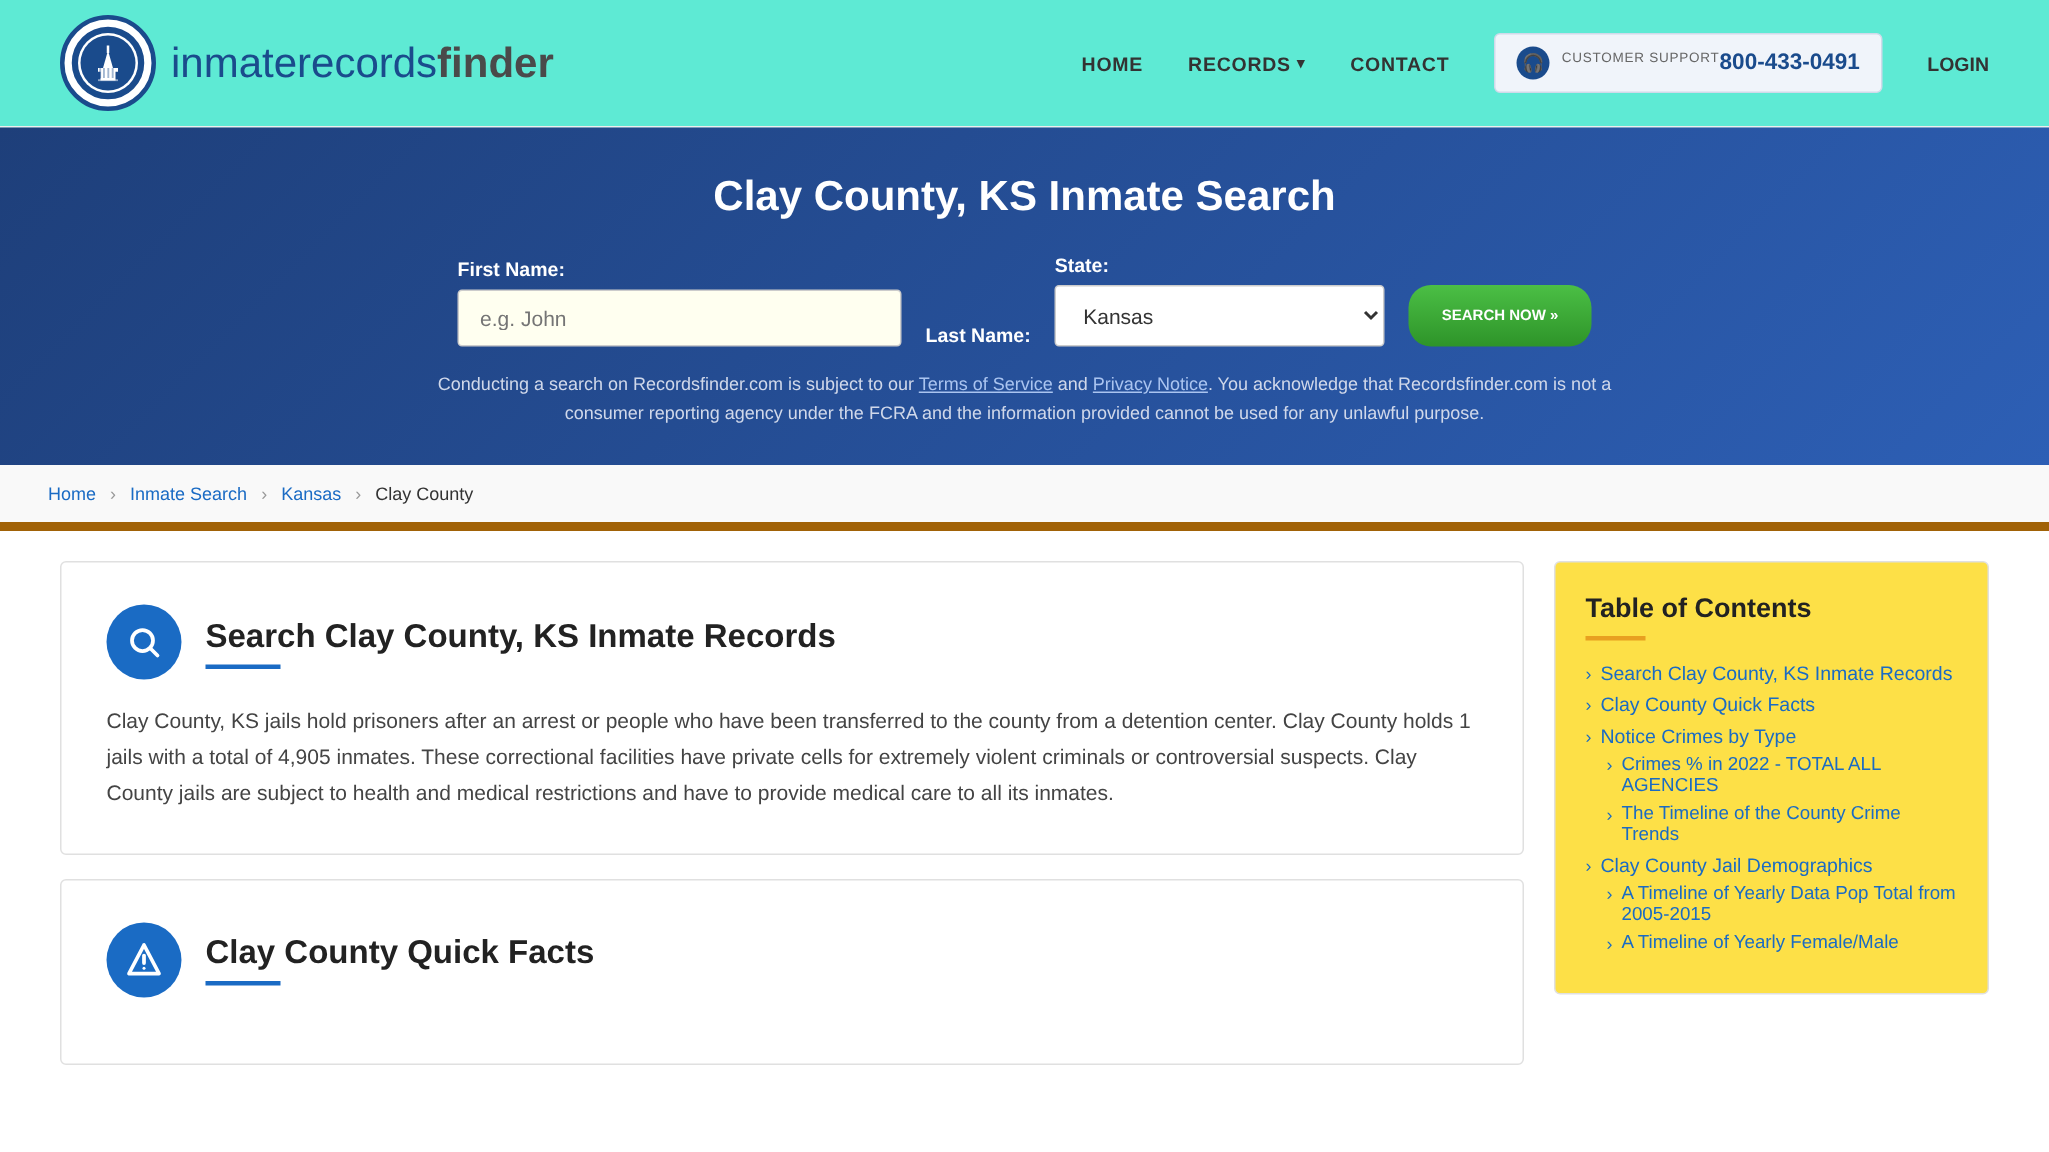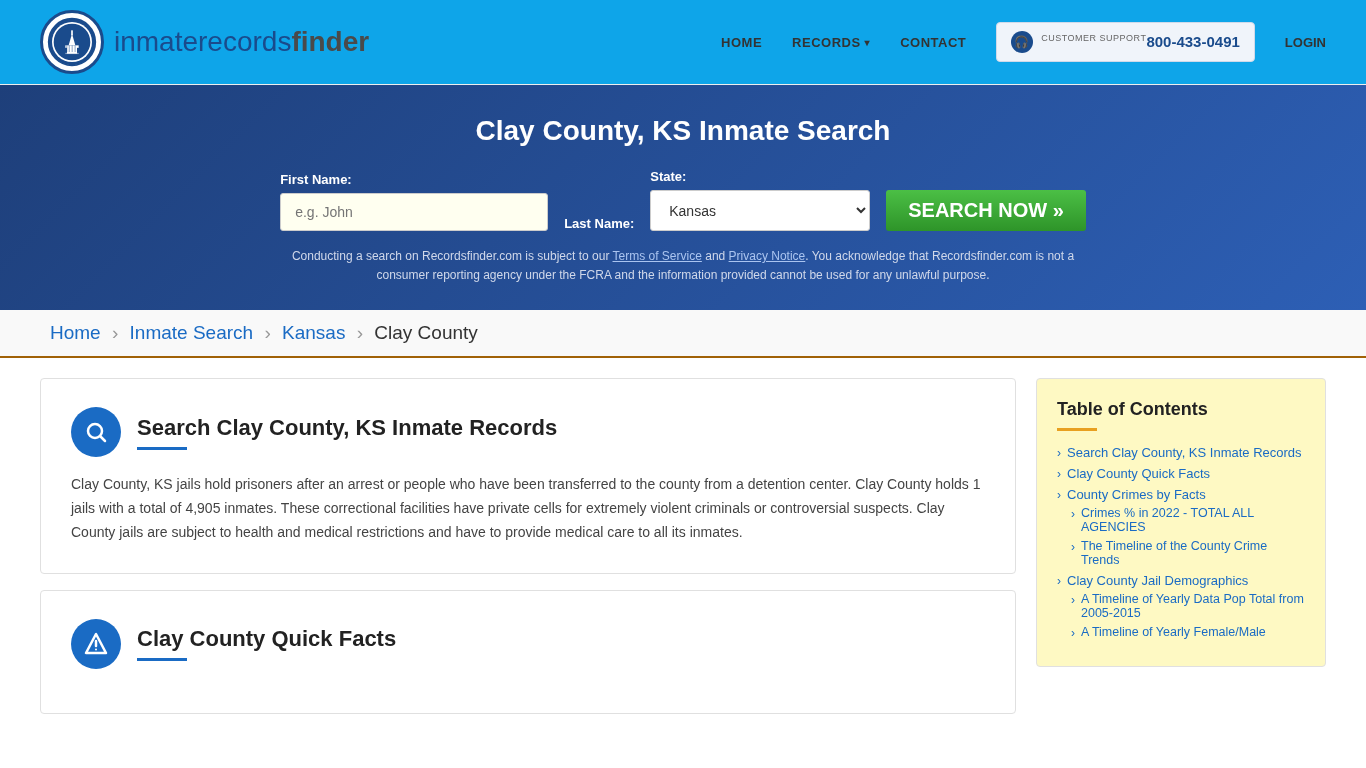--- a/index.html
+++ b/index.html
@@ -5,21 +5,21 @@
     * { box-sizing: border-box; margin: 0; padding: 0; }
     body { font-family: Arial, sans-serif; font-size: 14px; color: #333; background: #fff; }
 
     
     .header {
       display: flex;
       align-items: center;
       justify-content: space-between;
       padding: 10px 40px;
       border-bottom: 1px solid #eee;
-      background: #0ea5e9;
+      background: #5eead4;
     }
     .logo-area {
       display: flex;
       align-items: center;
       gap: 10px;
     }
     .logo-circle {
       width: 64px;
       height: 64px;
       border-radius: 50%;
@@ -138,65 +138,65 @@
       font-size: 13px;
       font-weight: 600;
     }
     .form-input {
       background: #fffff0;
       border: 1px solid #ccc;
       border-radius: 3px;
       padding: 10px 14px;
       font-size: 14px;
       color: #aaa;
-      width: 268px;
+      width: 296px;
     }
     .state-select {
       background: #fff;
       border: 1px solid #ccc;
       border-radius: 3px;
       padding: 10px 14px;
       font-size: 14px;
       color: #333;
       width: 220px;
       height: 41px;
       appearance: auto;
     }
     .search-btn {
       background: #3aaa35;
       background: linear-gradient(to bottom, #4bbf45, #2e9429);
       color: #fff;
-      font-size: 20px;
+      font-size: 10px;
       font-weight: 700;
       border: none;
-      border-radius: 3px;
+      border-radius: 15px;
       padding: 6px 22px;
       cursor: pointer;
       height: 41px;
       white-space: nowrap;
     }
     .disclaimer {
       color: #d0d8ea;
       font-size: 12px;
       line-height: 1.6;
       max-width: 800px;
       margin: 0 auto;
     }
     .disclaimer a {
       color: #aac4f0;
       text-decoration: underline;
     }
 
     
     .breadcrumb {
-      padding: 12px 50px;
-      font-size: 19px;
+      padding: 12px 32px;
+      font-size: 12px;
       color: #666;
       background: #f9f9f9;
-      border-bottom: 2px solid #a16207;
+      border-bottom: 6px solid #a16207;
     }
     .breadcrumb a {
       color: #1a6bc4;
       text-decoration: none;
     }
     .breadcrumb .sep {
       margin: 0 6px;
       color: #999;
     }
     .breadcrumb .current {
@@ -259,21 +259,21 @@
       margin-top: 6px;
     }
     .section-text {
       font-size: 14px;
       line-height: 1.7;
       color: #444;
     }
 
     
     .toc-box {
-      background: #fef9c3;
+      background: #fde047;
       border: 1px solid #e0e0e0;
       border-radius: 4px;
       padding: 20px;
     }
     .toc-title {
       font-size: 18px;
       font-weight: 700;
       color: #222;
       margin-bottom: 8px;
     }
@@ -463,21 +463,21 @@
         </li>
         <li>
           <a href="#">
             <span class="toc-arrow">›</span>
             <span>Clay County Quick Facts</span>
           </a>
         </li>
         <li>
           <a href="#">
             <span class="toc-arrow">›</span>
-            <span>County Crimes by Facts</span>
+            <span>Notice Crimes by Type</span>
           </a>
           <ul class="toc-sublist">
             <li>
               <a href="#">
                 <span class="toc-arrow">›</span>
                 <span>Crimes % in 2022 - TOTAL ALL AGENCIES</span>
               </a>
             </li>
             <li>
               <a href="#">

